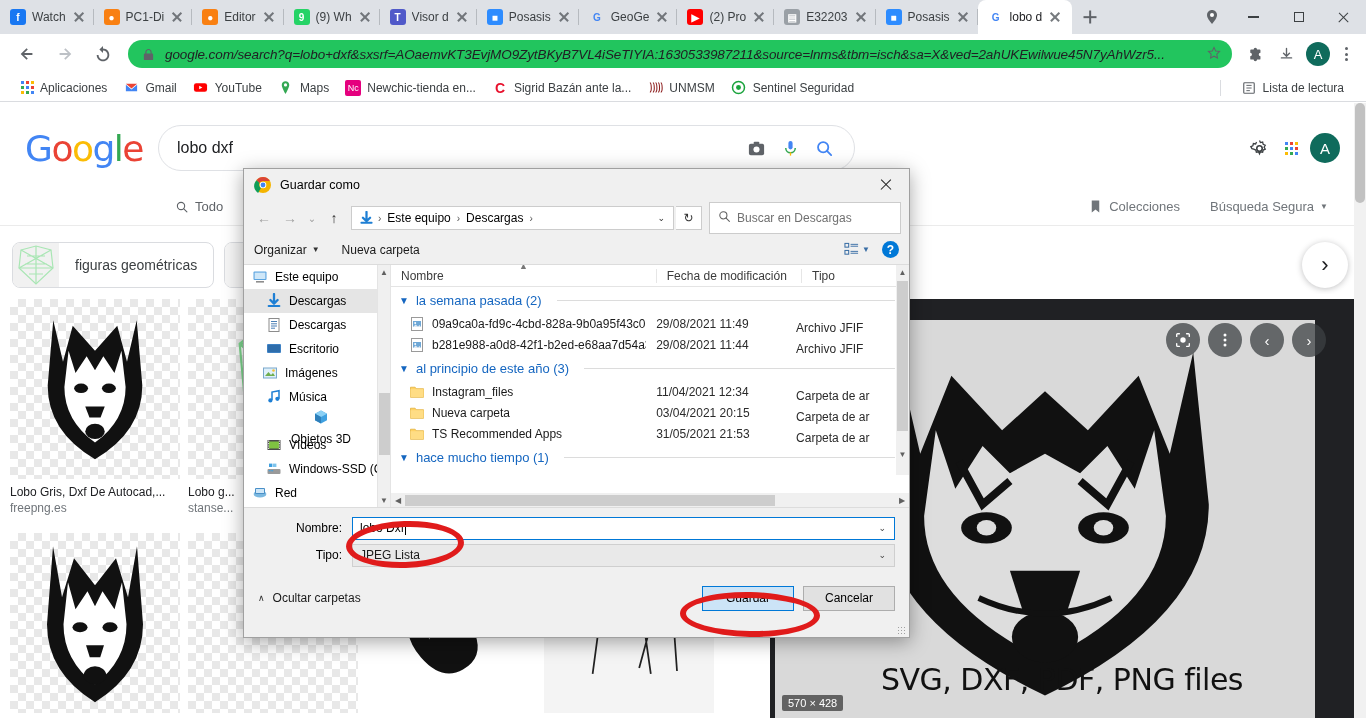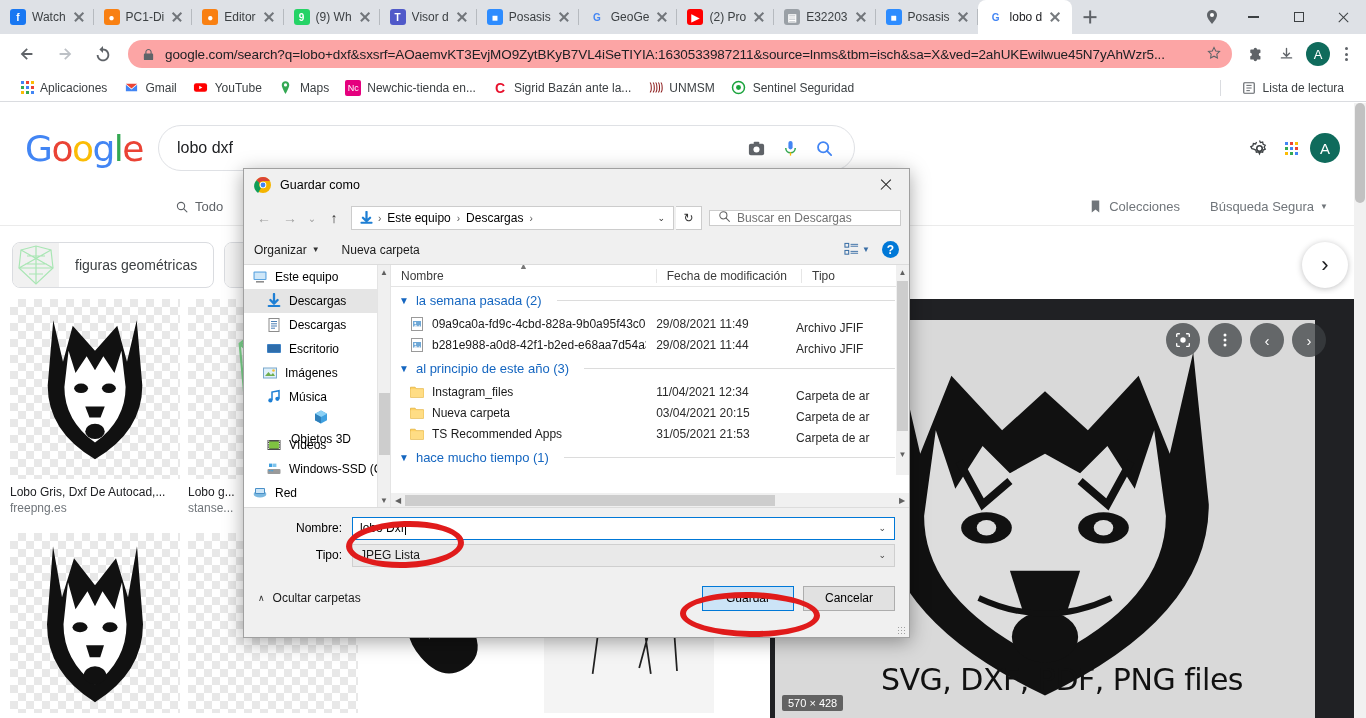--- a/index.html
+++ b/index.html
@@ -89,23 +89,23 @@
     position: absolute; top: 34px; left: 0; width: 1366px; height: 40px;
     background: #fff; display: flex; align-items: center; padding: 0 8px;
   }
   .nav-ico {
     width: 28px; height: 28px; margin: 0 5px;
     display: flex; align-items: center; justify-content: center;
     font-size: 17px; color: #5f6368; flex: none;
   }
   .nav-ico.disabled { color: #bdc1c6; }
   .omnibox {
-    flex: 1; height: 28px; background: #fca5a5; border-radius: 14px;
+    flex: 1; height: 28px; background: #22c55e; border-radius: 14px;
     display: flex; align-items: center; padding: 0 10px 0 14px;
-    margin: 16px 6px; min-width: 0;
+    margin: 16px 6px; min-width: 0; font-style: italic;
   }
   .lock-ico { flex: none; margin-right: 10px; display:flex; }
   .url-text {
     flex: 1; font-size: 13.5px; color: #202124;
     white-space: nowrap; overflow: hidden; text-overflow: clip;
     letter-spacing: -.1px;
   }
   .star-ico { flex: none; margin-left: 8px; font-size: 15px; color: #5f6368; }
   .tb-right { display: flex; align-items: center; flex: none; }
   .ext-ico { width: 26px; height: 26px; margin: 0 3px; display:flex; align-items:center; justify-content:center; }
@@ -311,21 +311,21 @@
   .crumb-sep { color: #555; font-size: 10px; padding: 0 1px; }
   .crumb-dl {
     width: 17px; height: 17px; display:flex; align-items:center; justify-content:center; flex:none;
   }
   .crumb-caret { margin-left: auto; padding: 0 8px; color:#303030; font-size: 9px; }
   .refresh-btn {
     width: 26px; height: 24px; border:1px solid #ccc; border-left: none; background:#fff;
     display:flex; align-items:center; justify-content:center; font-size: 12px; color:#303030; flex:none;
   }
   .searchbox {
-    width: 192px; height: 16px; background:#fff; border:1px solid #ccc;
+    width: 192px; height: 32px; background:#fff; border:1px solid #ccc;
     display:flex; align-items:center; padding-left: 8px; gap: 6px; margin-left: 5px; flex:none;
   }
   .searchbox .ph { color:#707070; font-size: 12px; }
 
   .dlg-cmdbar {
     height: 30px; display:flex; align-items:center; padding: 0 10px;
     border-bottom: 1px solid #dcdcdc;
   }
   .cmd { font-size: 12px; color: #1a1a1a; margin-right: 22px; display:flex; align-items:center; gap:5px; }
   .cmd .car { font-size: 8px; color:#333; }

